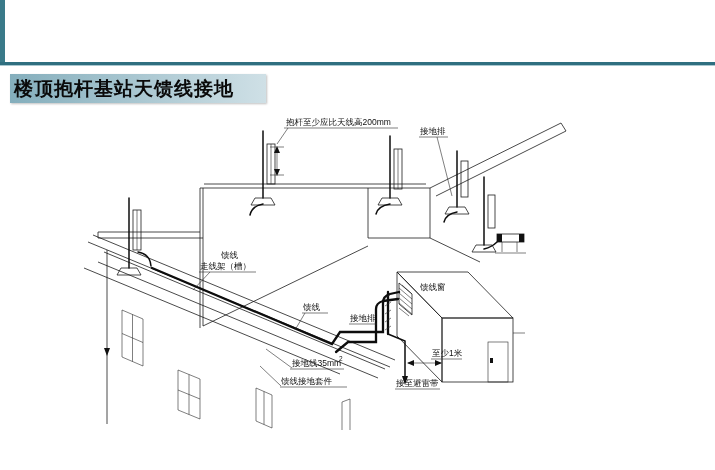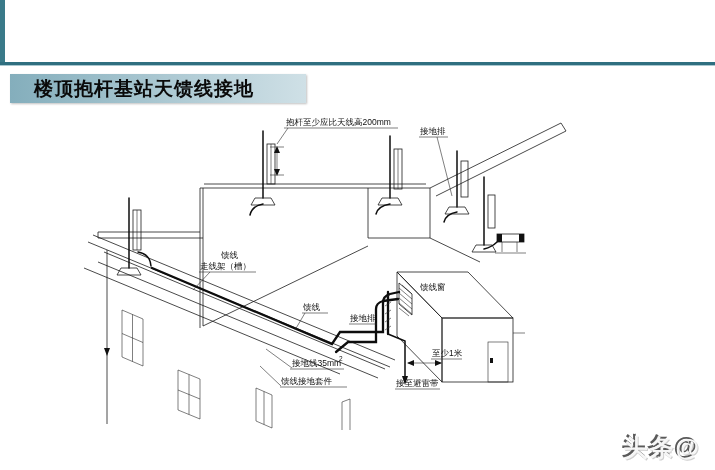--- a/index.html
+++ b/index.html
@@ -6,21 +6,21 @@
   #slide{position:relative;width:715px;height:470px;background:#fff;overflow:hidden;
          font-family:"Liberation Sans","DejaVu Sans",sans-serif;}
   
   #accent-bar{position:absolute;left:0;top:0;width:5px;height:62px;background:#3a7a89;}
   #page-title{position:absolute;left:16px;top:10px;font-size:30px;font-weight:bold;
               color:#8c8c8c;letter-spacing:3px;white-space:nowrap;}
   #divider{position:absolute;left:0;top:62px;width:715px;height:3px;background:#2f6f80;}
   #divider-light{position:absolute;left:0;top:65px;width:715px;height:1px;background:#a9c8d0;}
   #subtitle-chip{position:absolute;left:10px;top:74px;height:29px;min-width:248px;
                  background:linear-gradient(to right,#84aebc,#cfe0e6);
-                 display:flex;align-items:center;padding:0 24px;box-shadow:1px 1px 2px rgba(0,0,0,.25);}
+                 display:flex;align-items:center;padding:0 4px;box-shadow:1px 1px 2px rgba(0,0,0,.25);}
   #subtitle-chip span{font-size:19px;font-weight:bold;color:#0a0a0a;letter-spacing:1px;}
   
   #diagram-svg{position:absolute;left:0;top:0;width:715px;height:470px;}
   .ln{stroke:#1c1c1c;stroke-width:0.8;fill:none;}
   .ln-thin{stroke:#2a2a2a;stroke-width:0.6;fill:none;}
   .cable{stroke:#0d0d0d;stroke-width:2.3;fill:none;stroke-linecap:round;}
   .hook{stroke:#0d0d0d;stroke-width:1.5;fill:none;stroke-linecap:round;}
   .solid{fill:#111;stroke:none;}
   .lbl{font-family:"Liberation Sans","DejaVu Sans",sans-serif;font-size:8.5px;fill:#111;}
   .lbl-sup{font-family:"Liberation Sans","DejaVu Sans",sans-serif;font-size:6.5px;fill:#111;}
@@ -193,14 +193,13 @@
     </g>
   </svg>
 
   <div id="accent-bar"></div>
   <div id="divider"></div>
   <div id="divider-light"></div>
   <div id="subtitle-chip">
     <span>楼顶抱杆基站天馈线接地</span>
   </div>
 
-  <div id="watermark">头条@</div>
 </div>
 
 </body></html>

